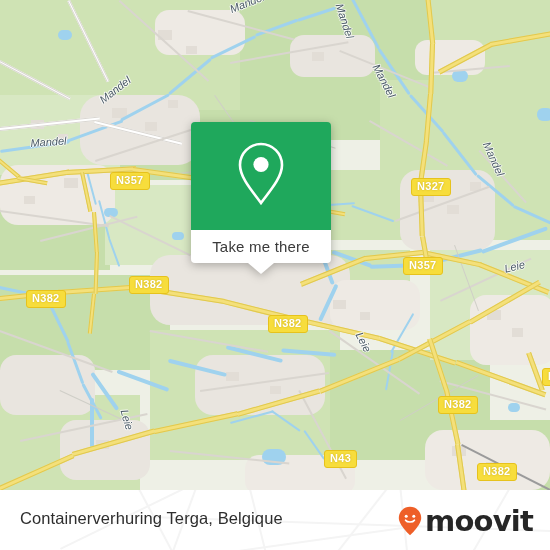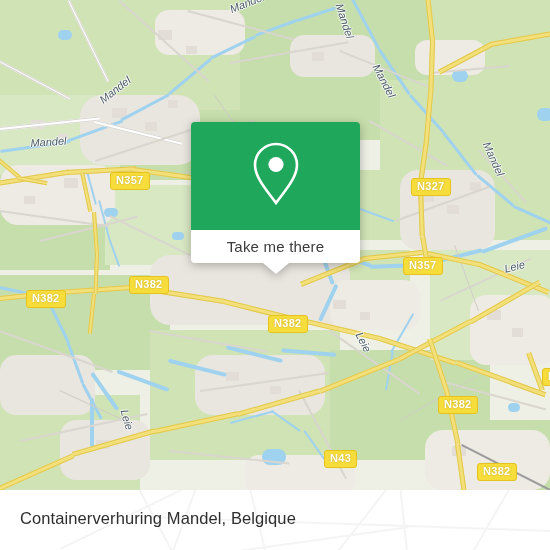--- a/index.html
+++ b/index.html
@@ -62,21 +62,21 @@
     font-style:italic;
     white-space:nowrap;
     text-shadow:
        1px 0 0 rgba(255,255,255,.85),-1px 0 0 rgba(255,255,255,.85),
        0 1px 0 rgba(255,255,255,.85),0 -1px 0 rgba(255,255,255,.85);
     transform-origin:0 0;
   }
 
   
   #card{
-    position:absolute;left:191px;top:122px;width:169px;
+    position:absolute;left:191px;top:122px;width:140px;
     filter:drop-shadow(0 2px 5px rgba(0,0,0,.28));
   }
   #card-head{
     height:108px;
     border-radius:4px 4px 0 0;
     display:flex;align-items:center;justify-content:center;
   }
   #card-foot{
     height:33px;background:#ffffff;border-radius:0 0 4px 4px;
     display:flex;align-items:center;justify-content:center;
@@ -392,17 +392,28 @@
       <div class="wm" style="left:200px;top:-10px;width:120px;height:2px;transform:rotate(110deg);"></div>
       <div class="wm" style="left:60px;top:58px;width:170px;height:2px;transform:rotate(-26deg);"></div>
       <div class="wm" style="left:250px;top:-5px;width:150px;height:2px;transform:rotate(76deg);"></div>
       <div class="wm" style="left:330px;top:70px;width:150px;height:2px;transform:rotate(-52deg);"></div>
       <div class="wm" style="left:400px;top:-15px;width:120px;height:2px;transform:rotate(84deg);"></div>
       <div class="wm" style="left:470px;top:65px;width:120px;height:2px;transform:rotate(-60deg);"></div>
       <div class="wm" style="left:150px;top:26px;width:420px;height:2px;transform:rotate(2deg);"></div>
       <div class="wm" style="left:210px;top:64px;width:200px;height:2px;transform:rotate(-8deg);"></div>
     </div>
 
-    <div id="footer-title">Containerverhuring Mandel, Belgique</div>
-
+    <div id="footer-title">Containerverhuring Terga, Belgique</div>
+
+    <div id="brand">
+      <span id="brand-pin">
+        <svg width="24" height="30" viewBox="0 0 24 30" aria-hidden="true">
+          <path d="M12 0.8 C5.8 0.8 0.8 5.8 0.8 12 C0.8 19.2 12 29.2 12 29.2 C12 29.2 23.2 19.2 23.2 12 C23.2 5.8 18.2 0.8 12 0.8 Z" fill="#ee5f28"></path>
+          <circle cx="8.2" cy="10.2" r="1.5" fill="#ffffff"></circle>
+          <circle cx="15.8" cy="10.2" r="1.5" fill="#ffffff"></circle>
+          <path d="M7.6 14.2 C9.2 16.6 14.8 16.6 16.4 14.2" fill="none" stroke="#ffffff" stroke-width="1.7" stroke-linecap="round"></path>
+        </svg>
+      </span>
+      <span id="brand-word">moovit</span>
+    </div>
   </div>
 
 </div>
 
 </body></html>

